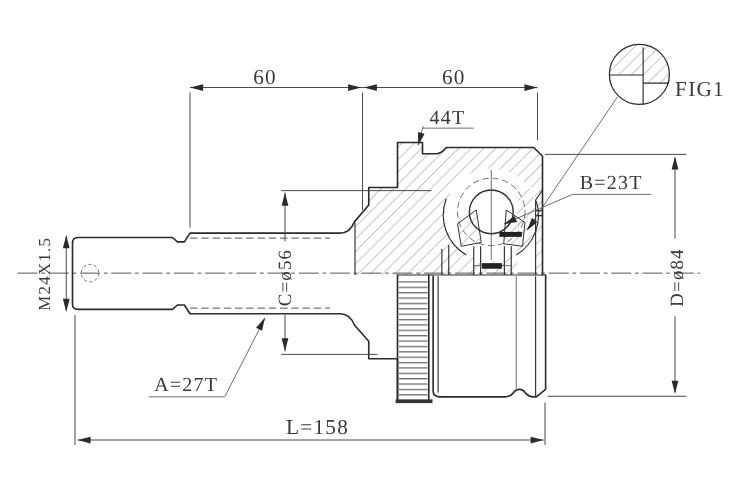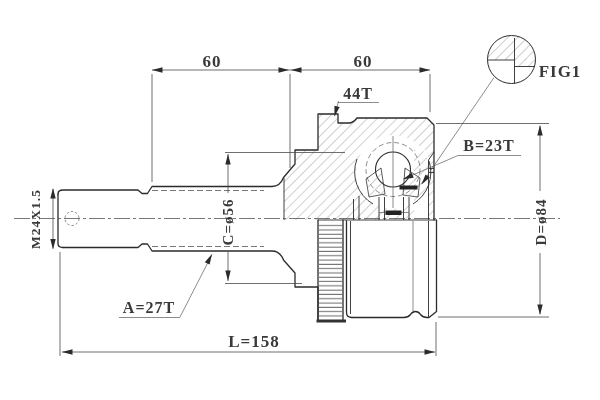--- a/index.html
+++ b/index.html
@@ -1,16 +1,16 @@
 <!DOCTYPE html>
 <html><head>
 <meta charset="utf-8">
 <style>
   html,body { margin:0; padding:0; background:#fff; }
-  #stage { position:relative; width:600px; height:400px; background:#ffffff; overflow:hidden;font-weight:bold; }
+  #stage { position:relative; width:600px; height:400px; background:#ffffff; overflow:hidden; }
   svg { display:block; }
   .ol   { fill:none; stroke:#2b2b2b; stroke-width:1.3; stroke-linejoin:round; stroke-linecap:round; }
   .ol2  { fill:none; stroke:#2b2b2b; stroke-width:0.9; stroke-linejoin:round; }
   .thin { fill:none; stroke:#5a5a5a; stroke-width:0.7; }
   .dim  { fill:none; stroke:#4a4a4a; stroke-width:0.8; }
   .dash { fill:none; stroke:#555; stroke-width:0.8; stroke-dasharray:6 3; }
   .cdash{ fill:none; stroke:#555; stroke-width:0.8; stroke-dasharray:16 3 3 3; }
   .arrow{ fill:#2b2b2b; stroke:none; }
   .hfill{ fill:url(#hatch); stroke:none; }
   .txt  { font-family:"Liberation Serif", serif; fill:#3a3a3a; letter-spacing:1px; }

